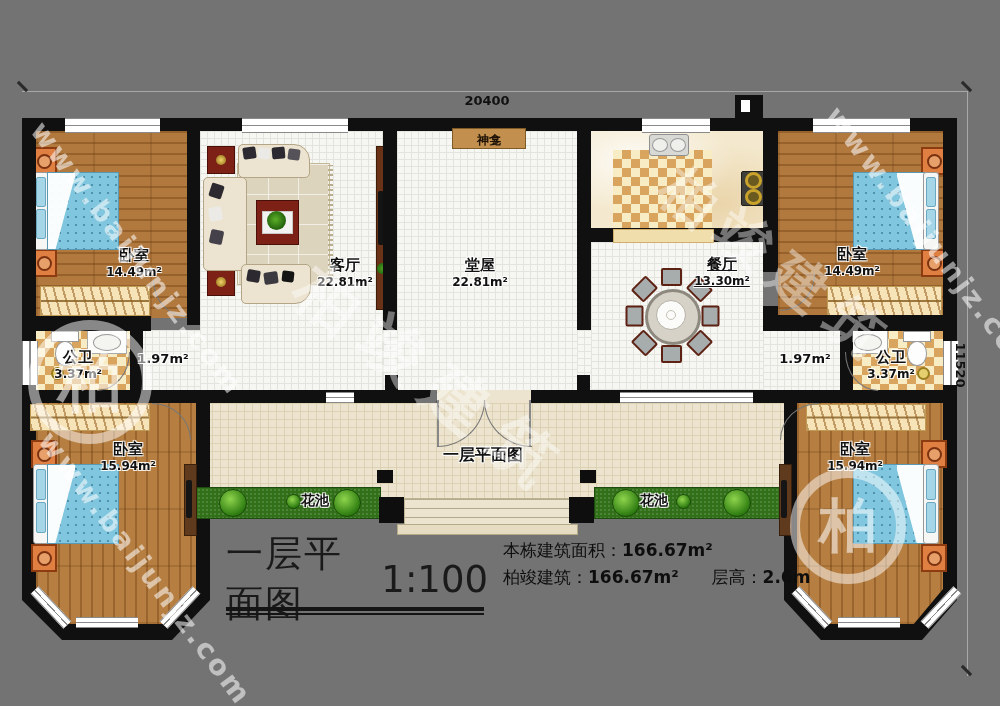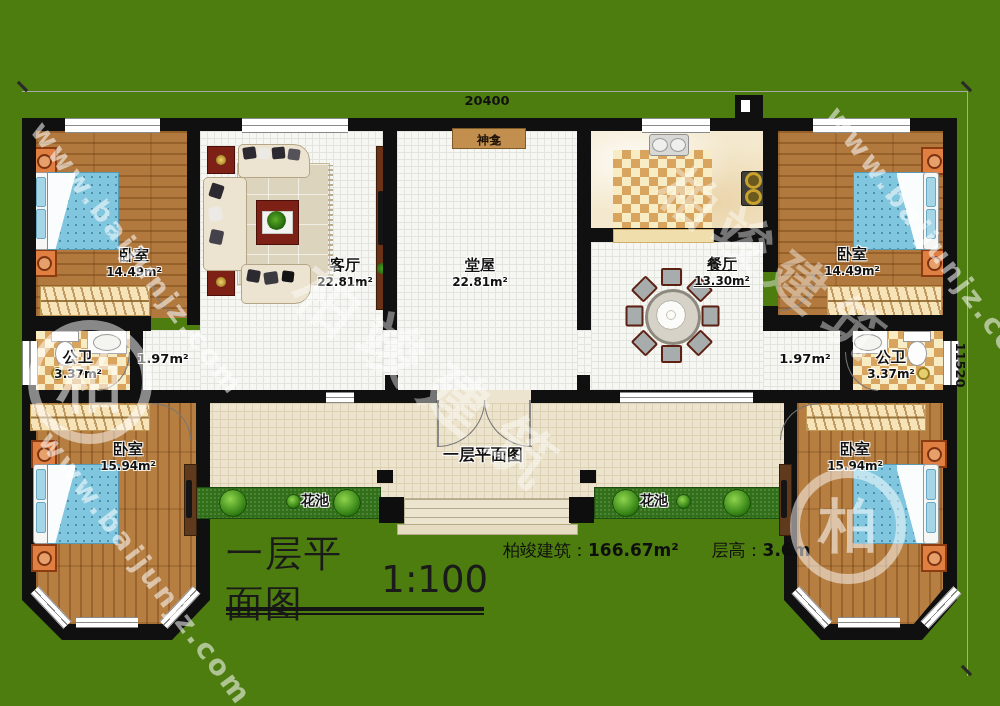--- a/index.html
+++ b/index.html
@@ -1,16 +1,16 @@
 <!DOCTYPE html>
 <html><head>
 <meta charset="utf-8">
 <style>
   html,body{margin:0;padding:0;background:#fff;}
-  #stage{position:relative;width:1000px;height:706px;background:#4d7c0f;overflow:hidden;
+  #stage{position:relative;width:1000px;height:706px;background:#737373;overflow:hidden;
          font-family:"DejaVu Sans",sans-serif;color:#111;}
   .abs{position:absolute;}
   
   .wall{position:absolute;background:#101010;z-index:12;}
   .gridf{position:absolute;background-color:#f6f6f3;z-index:2;
     background-image:linear-gradient(#e4e4de 1px,transparent 1px),linear-gradient(90deg,#e4e4de 1px,transparent 1px);
     background-size:7px 7px;}
   .ptile{position:absolute;background-color:#ece4cf;z-index:2;
     background-image:linear-gradient(#dcd1b3 1px,transparent 1px),linear-gradient(90deg,#dcd1b3 1px,transparent 1px);
     background-size:8px 8px;}
@@ -338,23 +338,26 @@
 
   <div class="abs" style="left:226px;top:554px;width:262px;height:50px;display:flex;align-items:center;gap:0;z-index:30;">
     <span style="font-size:37px;letter-spacing:2px;color:#1a1a1a;">一层平面图</span>
     <span style="font-size:37px;color:#1a1a1a;">1:100</span>
   </div>
   <div class="abs" style="left:226px;top:607px;width:258px;height:4px;background:#151515;z-index:30;"></div>
   <div class="abs" style="left:226px;top:613px;width:258px;height:2px;background:#151515;z-index:30;"></div>
 
   <div class="abs" style="left:503px;top:537px;width:340px;z-index:30;font-size:17px;line-height:27px;color:#0e0e0e;">
     <div>
+      <span>本栋建筑面积：</span><span style="font-weight:bold;">166.67m²</span>
+    </div>
+    <div>
       <span>柏竣建筑：</span><span style="font-weight:bold;">166.67m²</span>
       <span style="display:inline-block;width:22px;"></span>
-      <span>层高：</span><span style="font-weight:bold;">3.6m</span>
+      <span>层高：</span><span style="font-weight:bold;">2.6m</span>
     </div>
   </div>
 
   <div class="wm" style="left:50px;top:115px;font-size:28px;letter-spacing:3px;transform:rotate(53deg);transform-origin:left top;">www.baijunjz.com</div>
   <div class="wm" style="left:845px;top:100px;font-size:28px;letter-spacing:3px;transform:rotate(53deg);transform-origin:left top;">www.baijunjz.com</div>
   <div class="wm" style="left:58px;top:425px;font-size:28px;letter-spacing:3px;transform:rotate(53deg);transform-origin:left top;">www.baijunjz.com</div>
   <div class="wm" style="left:330px;top:245px;font-size:64px;letter-spacing:18px;transform:rotate(38deg);transform-origin:left top;color:rgba(255,255,255,.42);">柏竣建筑</div>
   <div class="wm" style="left:690px;top:150px;font-size:56px;letter-spacing:14px;transform:rotate(38deg);transform-origin:left top;color:rgba(255,255,255,.42);">柏竣建筑</div>
   <div class="wm" style="left:28px;top:320px;width:104px;height:104px;border:10px solid rgba(255,255,255,.5);border-radius:50%;display:flex;align-items:center;justify-content:center;">
     <span style="font-size:64px;color:rgba(255,255,255,.55);">柏</span>

